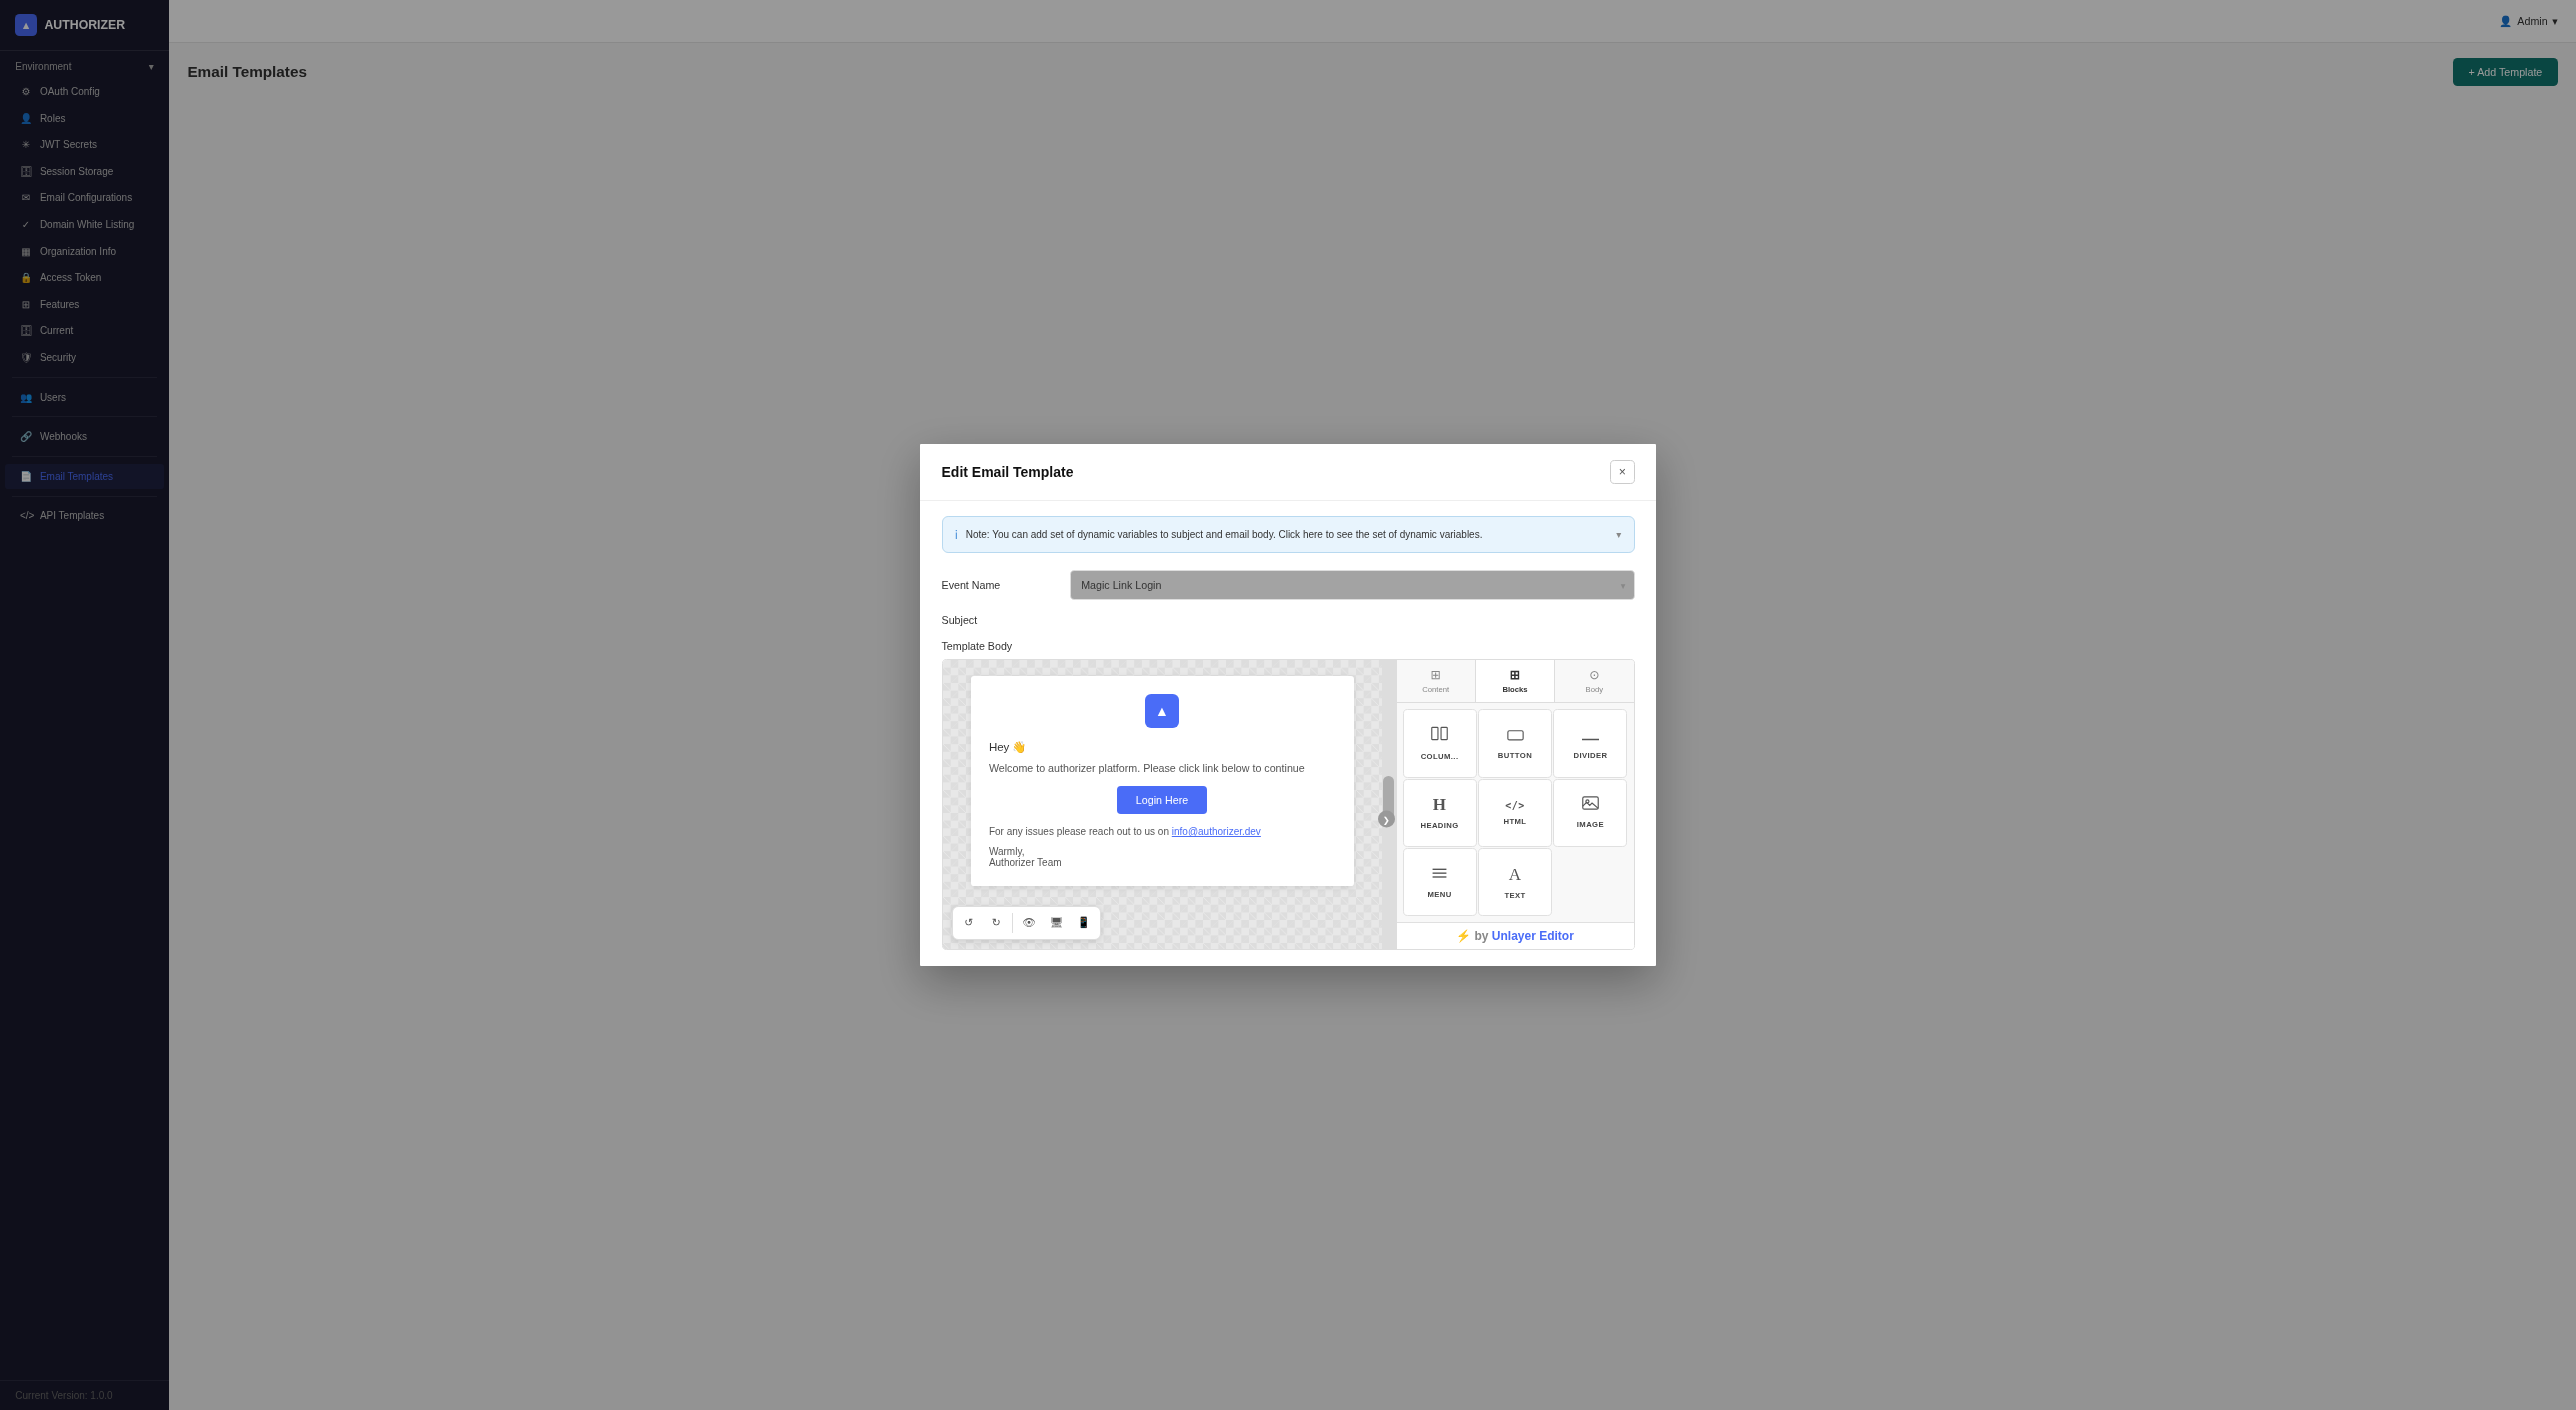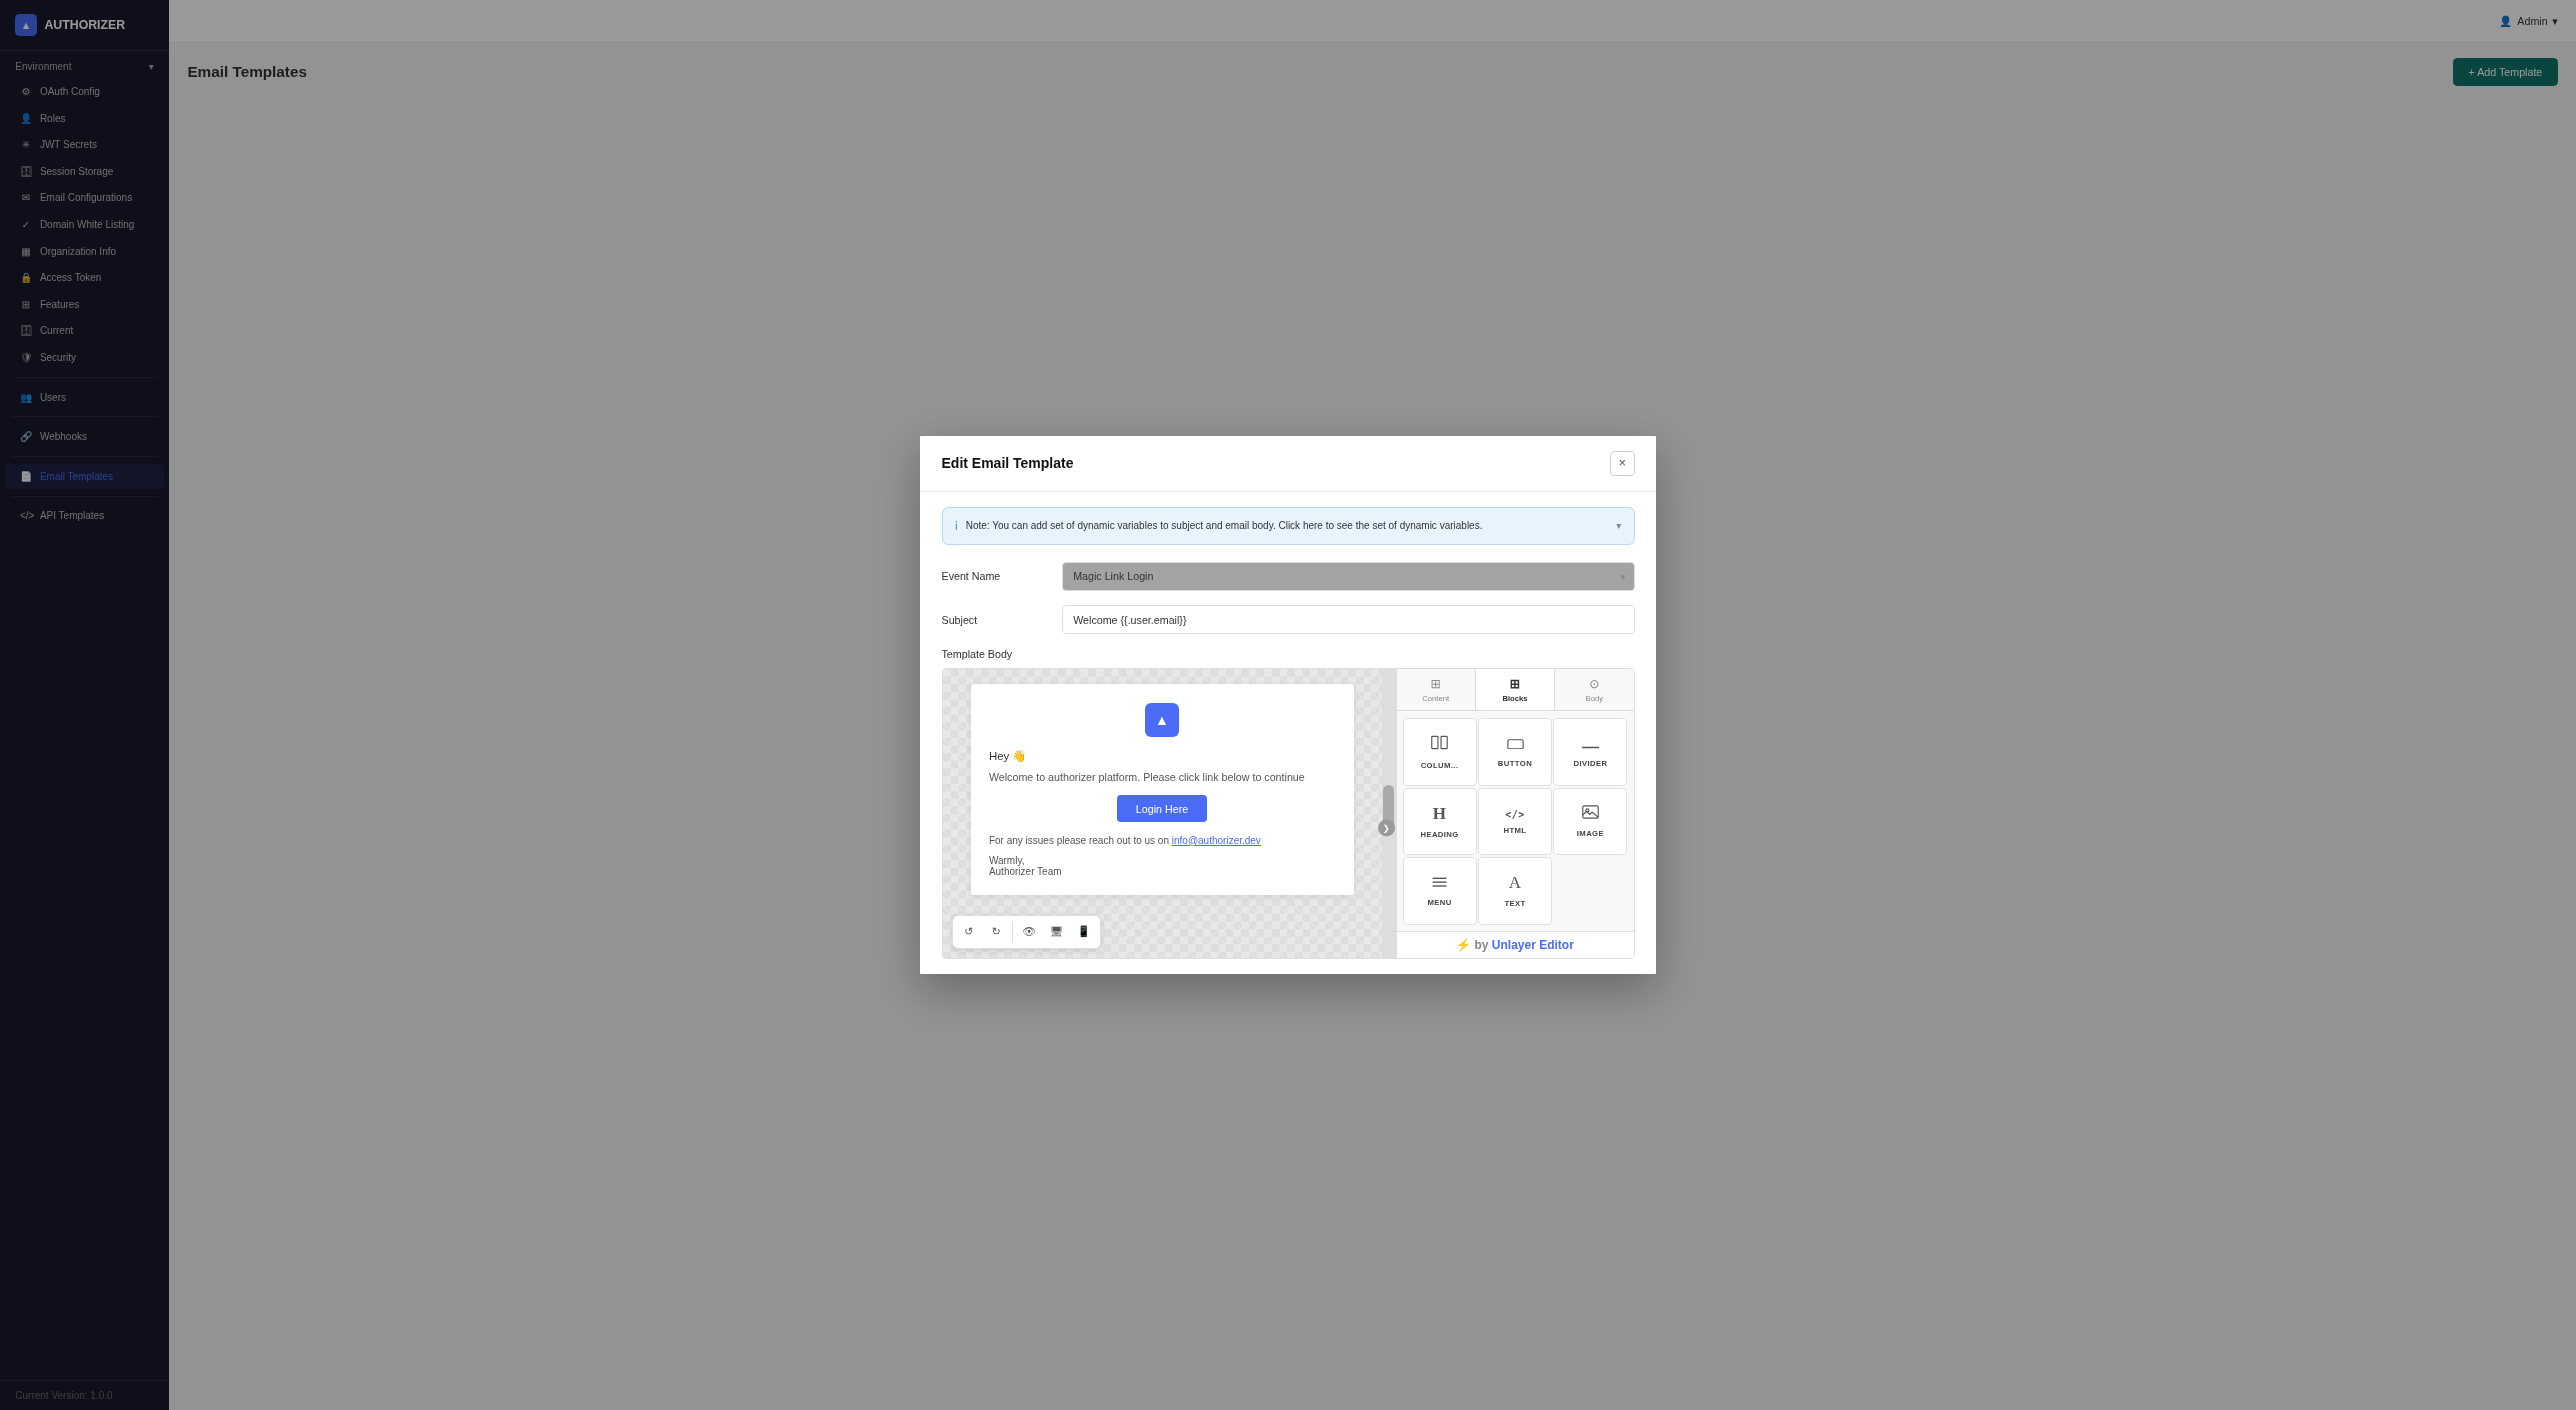--- a/index.html
+++ b/index.html
@@ -125,21 +125,21 @@
       font-size: 10px;
       color: #333;
     }
     .note-banner-left { display: flex; align-items: center; gap: 7.7px; }
     .note-icon { color: #4a90d9; font-size: 12.3px; }
 
     
     .form-row {
       display: flex; align-items: center;
       margin-bottom: 14px;
-      gap: 13px;
+      gap: 21px;
     }
     .form-label {
       width: 107px;
       font-size: 10.7px;
       color: #333;
       font-weight: 500;
       flex-shrink: 0;
     }
     .form-input {
       flex: 1;
@@ -506,21 +506,20 @@
             <option>Magic Link Signup</option>
             <option>Password Reset</option>
             <option>Verify Email</option>
           </select>
           <span class="select-chevron">▾</span>
         </div>
       </div>
 
       <div class="form-row">
         <label class="form-label">Subject</label>
-        <input class="form-input" type="text" value="Welcome {{.user.email}}" style="">
       </div>
 
       <div>
         <div class="template-body-label">Template Body</div>
         <div class="template-editor">
 
           <div class="editor-canvas">
             <div class="canvas-checkerboard">
               <div class="email-preview">
                 <div class="email-logo">

